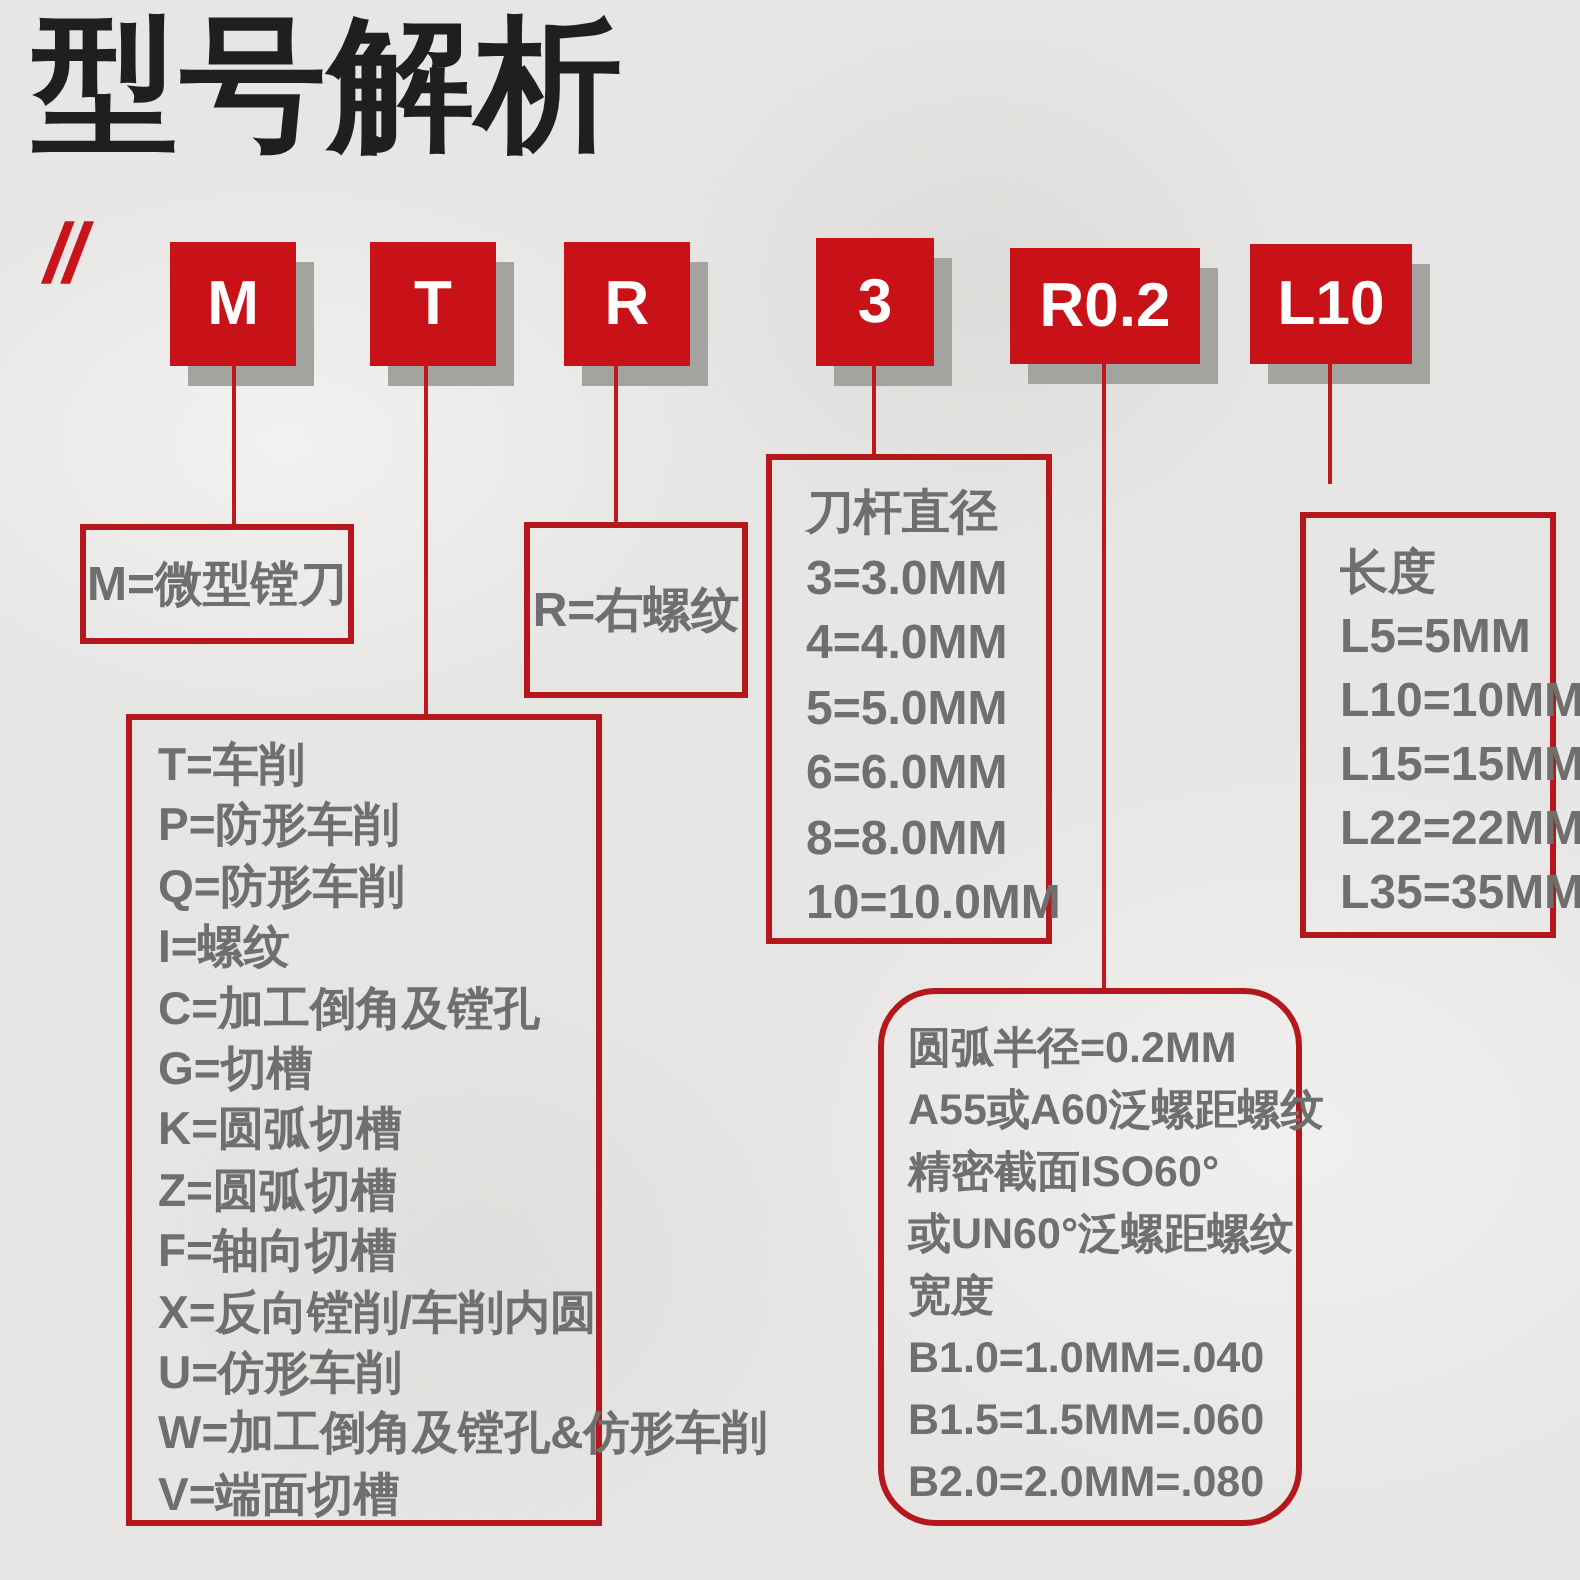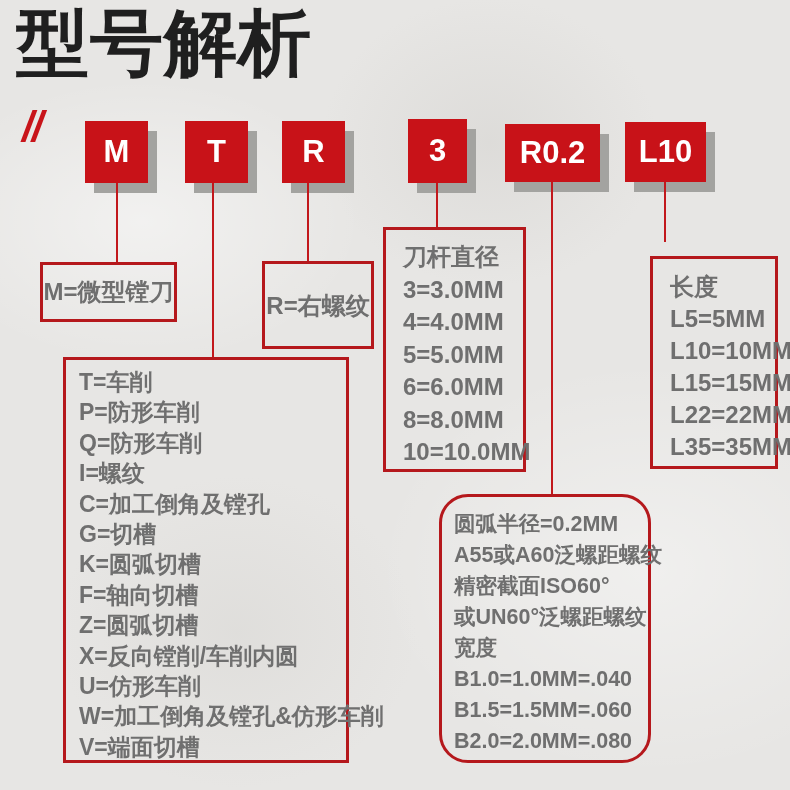--- a/index.html
+++ b/index.html
@@ -34,21 +34,21 @@
   }
   .vline{position:absolute;width:2px;background:#c2181c;}
   .desc-box{
     position:absolute;border:3px solid #b5181c;box-sizing:border-box;
     color:#6f6f6f;font-weight:600;
   }
   .centered{display:flex;flex-direction:column;align-items:center;justify-content:center;}
   .desc-line{white-space:nowrap;}
   .m-box{left:40px;top:262px;width:137px;height:60px;font-size:24px;}
   .thread-box{left:262px;top:261px;width:112px;height:88px;font-size:24px;line-height:35px;}
-  .type-box{left:63px;top:357px;width:286px;height:406px;padding:7px 0 1px 13px;font-size:23px;line-height:30.4px;}
+  .type-box{left:63px;top:357px;width:238px;height:406px;padding:7px 0 1px 13px;font-size:23px;line-height:30.4px;}
   .dia-box{left:383px;top:227px;width:143px;height:245px;padding:11px 0 0 17px;font-size:24px;line-height:32.5px;}
   .len-box{left:610px;top:256px;width:128px;height:213px;padding:12px 0 0 17px;font-size:24px;line-height:32px;margin-left:40px;}
   .rad-box{left:439px;top:494px;width:212px;height:269px;padding:12px 0 0 12px;font-size:21.5px;line-height:31px;border-radius:29px;}
 </style>
 </head>
 <body>
 
 <div class="canvas">
 
   <div class="page-title">型号解析</div>
@@ -77,22 +77,22 @@
   </div>
 
   <div class="desc-box type-box">
     <div class="desc-line">T=车削</div>
     <div class="desc-line">P=防形车削</div>
     <div class="desc-line">Q=防形车削</div>
     <div class="desc-line">I=螺纹</div>
     <div class="desc-line">C=加工倒角及镗孔</div>
     <div class="desc-line">G=切槽</div>
     <div class="desc-line">K=圆弧切槽</div>
+    <div class="desc-line">Z=圆弧切槽</div>
     <div class="desc-line">F=轴向切槽</div>
-    <div class="desc-line">Z=圆弧切槽</div>
     <div class="desc-line">X=反向镗削/车削内圆</div>
     <div class="desc-line">U=仿形车削</div>
     <div class="desc-line">W=加工倒角及镗孔&amp;仿形车削</div>
     <div class="desc-line">V=端面切槽</div>
   </div>
 
   <div class="desc-box dia-box">
     <div class="desc-line">刀杆直径</div>
     <div class="desc-line">3=3.0MM</div>
     <div class="desc-line">4=4.0MM</div>

